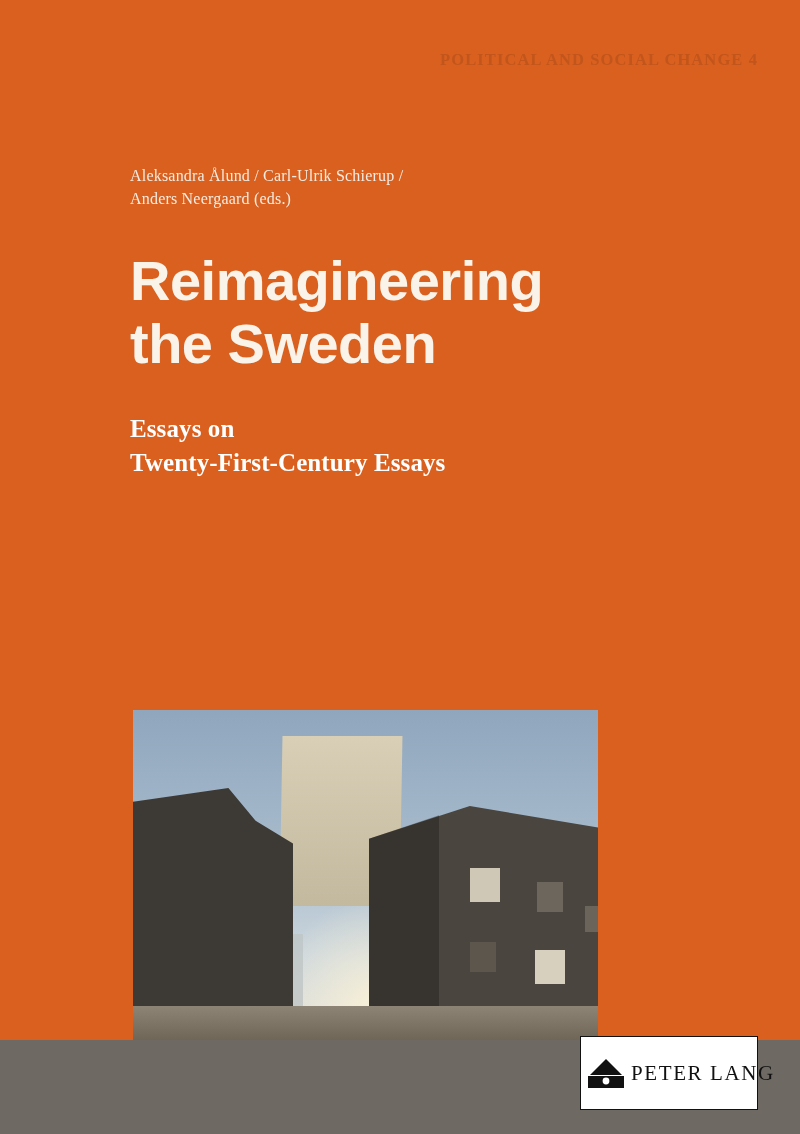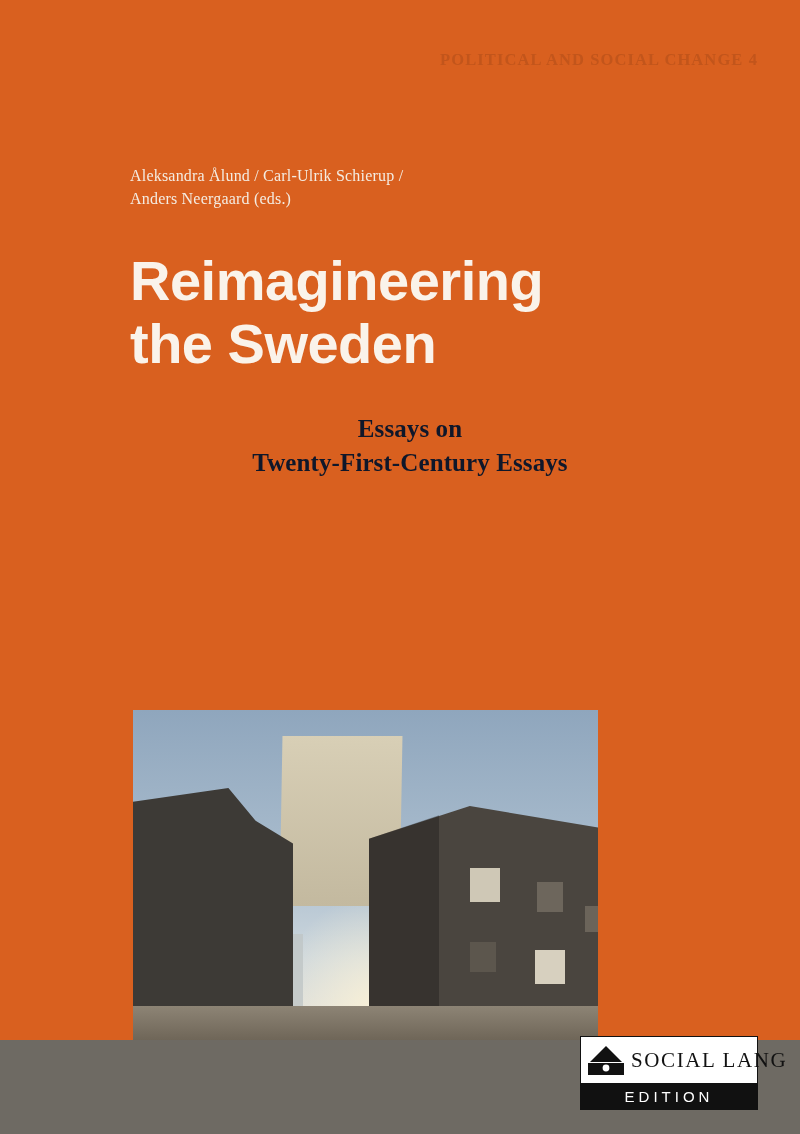--- a/index.html
+++ b/index.html
@@ -51,27 +51,26 @@
     margin-top: 40px;
     color: #faf3ea;
     font-family: Liberation Sans, sans-serif;
     font-weight: bold;
     font-size: 56px;
     line-height: 1.12;
     letter-spacing: -0.5px;
   }
   .subtitle {
     margin-top: 36px;
-    color: #0f172a;
+    color: #ffffff;
     font-family: "Liberation Serif", serif;
     font-weight: bold;
     font-size: 25px;
     line-height: 1.38;
     letter-spacing: 0.1px;
-    text-align: center;
   }
   
   .artwork {
     position: absolute;
     left: 133px;
     top: 710px;
     width: 465px;
     height: 330px;
     overflow: hidden;
     background: #6e6a60;
@@ -261,18 +260,17 @@
     <div class="ground"></div>
   </div>
 
   <div class="publisher">
     <div class="pub-top">
       <svg class="pub-mark" viewBox="0 0 38 34">
         <rect x="1" y="20" width="36" height="12" fill="#111"></rect>
         <path d="M19 3 L35 19 L3 19 Z" fill="#111"></path>
         <circle cx="19" cy="25" r="3.4" fill="#fff"></circle>
       </svg>
-      <span class="pub-name">SOCIAL LANG</span>
-    </div>
-    <div class="pub-bottom">EDITION</div>
+      <span class="pub-name">PETER LANG</span>
+    </div>
   </div>
 
 </div>
 
 </body></html>

